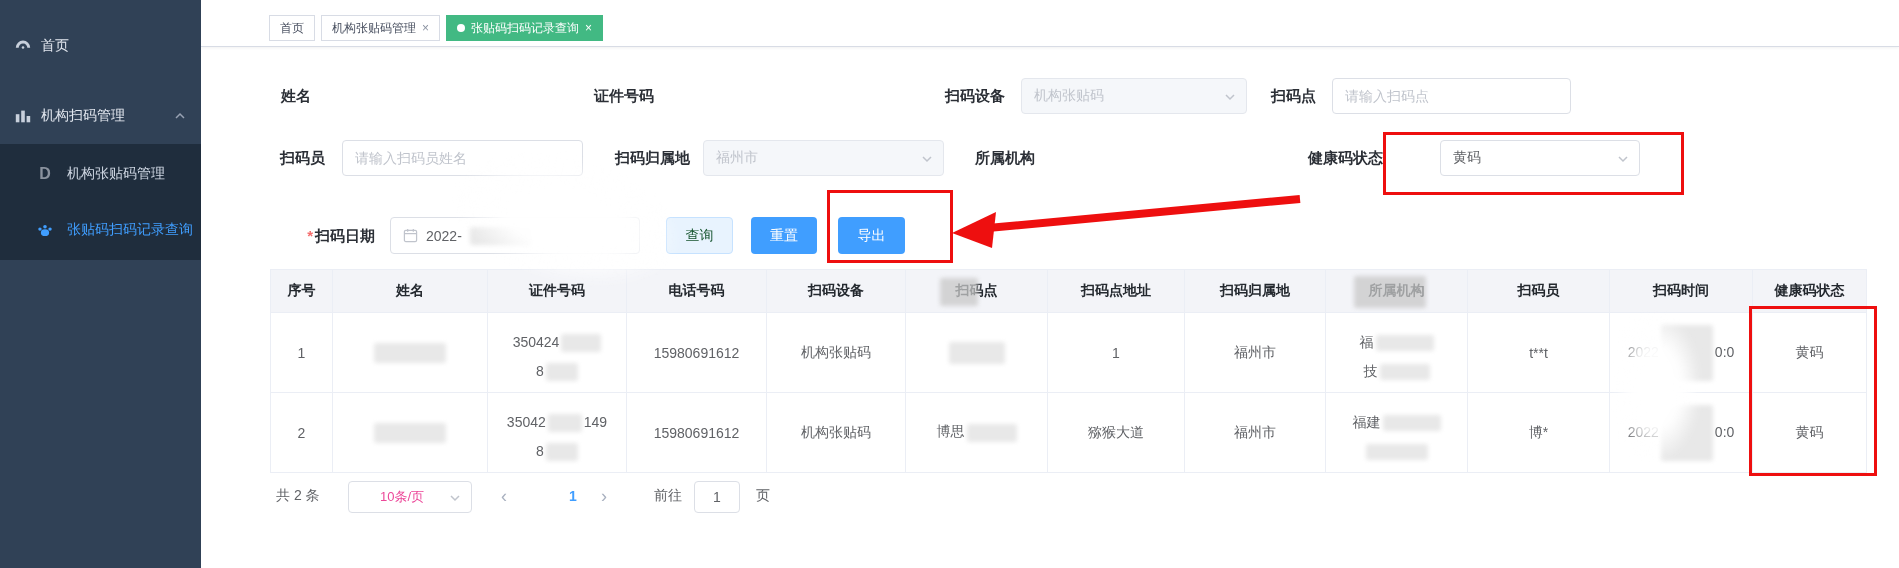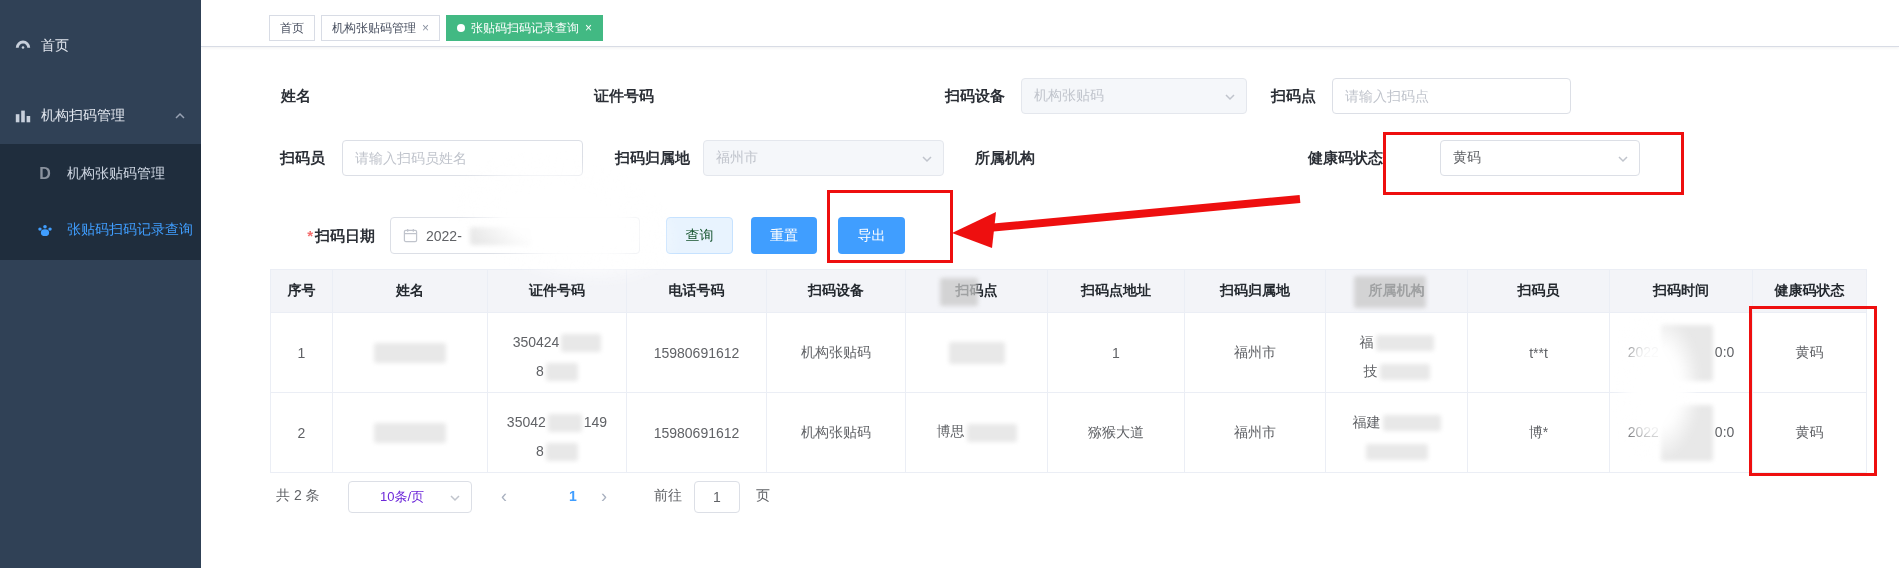--- a/index.html
+++ b/index.html
@@ -275,21 +275,21 @@
           <td>黄码</td>
         </tr>
       </tbody>
     </table>
 
     <div class="anno" style="left:1548px;top:306px;width:122px;height:164px;"></div>
 
     <div class="smudge" style="left:1412px;top:312px;width:88px;height:150px;"></div>
 
     <span class="pgn-text" style="left:75px;top:487px;">共 2 条</span>
-    <div class="sel" style="left:147px;top:481px;width:124px;height:32px;font-size:13px;color:#6d28d9;">
+    <div class="sel" style="left:147px;top:481px;width:124px;height:32px;font-size:13px;color:#ec4899;">
       <span class="sel-val" style="margin:0 auto;">10条/页</span>
       <span class="chev" style="top:9px;"><svg width="14" height="14" viewBox="0 0 14 14">
             <polyline points="3,5 7,9 11,5" fill="none" stroke="#c0c4cc" stroke-width="1.5"></polyline>
           </svg></span>
     </div>
     <span class="pgn-arrow" style="left:300px;top:486px;">‹</span>
     <span class="pgn-page" style="left:368px;top:488px;">1</span>
     <span class="pgn-arrow" style="left:400px;top:486px;">›</span>
     <span class="pgn-text" style="left:453px;top:487px;">前往</span>
     <input class="inp" style="left: 493px; top: 481px; width: 46px; height: 32px; text-align: center; padding: 0px 4px;" value="1">

